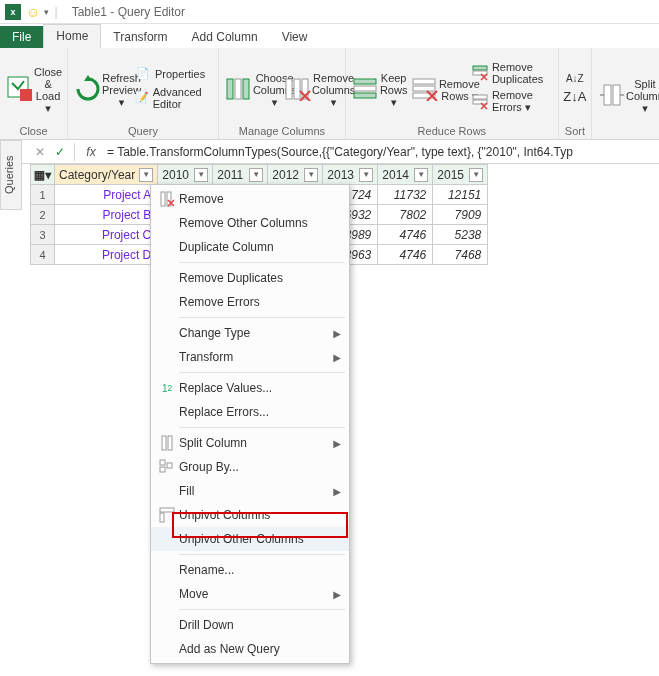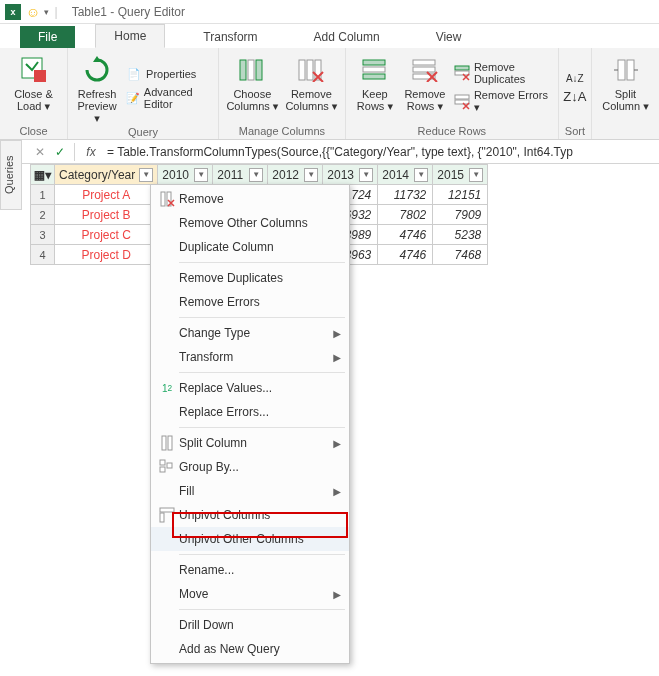--- a/index.html
+++ b/index.html
@@ -7,30 +7,30 @@
 
   
   .titlebar { height: 24px; background: #fff; display: flex; align-items: center; padding: 0 4px; border-bottom: 1px solid #e1e1e1; }
   .title-icon { width: 18px; height: 18px; margin-right: 2px; display: flex; align-items: center; justify-content: center; }
   .excel-icon { background: #217346; color: #fff; width: 16px; height: 16px; font-size: 9px; font-weight: bold; display:flex;align-items:center;justify-content:center;}
   .smiley { font-size: 14px; color: #f5b301; }
   .title-text { margin-left: 8px; color: #666; font-size: 12px; }
 
   
   .tabs { height: 24px; display: flex; align-items: flex-end; background: #fff; }
-  .tab { padding: 4px 18px; font-size: 12px; color: #444; cursor: pointer; margin-left: 20px; }
+  .tab { padding: 4px 12px; font-size: 12px; color: #444; cursor: pointer; }
   .tab.file { background: #217346; color: #fff; }
   .tab.active { border: 1px solid #d4d4d4; border-bottom: 1px solid #f3f3f3; background: #f3f3f3; }
 
   
   .ribbon { height: 92px; background: #f3f3f3; border-bottom: 1px solid #d4d4d4; display: flex; }
   .group { border-right: 1px solid #e1e1e1; padding: 4px 6px 2px 6px; display: flex; flex-direction: column; }
   .group-body { flex: 1; display: flex; gap: 4px; }
   .group-label { text-align: center; font-size: 11px; color: #666; padding-top: 2px; }
-  .big-btn { display: flex; flex-direction: column; align-items: center; justify-content: flex-start; width: 55px; padding-top: 2px; cursor: pointer; }
+  .big-btn { display: flex; flex-direction: row; align-items: center; justify-content: flex-start; width: 55px; padding-top: 2px; cursor: pointer; }
   .big-btn .bicon { width: 32px; height: 32px; display:flex;align-items:center;justify-content:center; }
   .big-btn .blabel { font-size: 11px; text-align: center; line-height: 12px; margin-top: 2px; }
   .small-btns { display:flex; flex-direction:column; gap:2px; justify-content:center;}
   .small-btn { display:flex;align-items:center; gap:4px; font-size:11px; cursor:pointer; padding:1px 2px;}
   .sicon { width:16px;height:16px;display:flex;align-items:center;justify-content:center;}
 
   
   .fbar { height: 24px; display:flex; align-items:center; border-bottom:1px solid #d4d4d4; padding-left: 30px;}
   .fbar .fbtn { width:20px; text-align:center; color:#999; cursor:pointer;}
   .fbar .fx { font-style: italic; color:#555; width:24px; text-align:center;}
@@ -43,21 +43,21 @@
   
   .gridwrap { position:absolute; left:30px; top:164px; right:0; }
   table.grid { border-collapse: collapse; font-size:12px; }
   table.grid th, table.grid td { border:1px solid #ccc; height:20px; }
   .rowhdr { width:24px; background:#f0f0f0; text-align:center; color:#555; font-size:11px;}
   .colhdr { background:#e8f4ec; padding:0 4px; text-align:left; font-weight:normal; position:relative;}
   .colhdr.sel { background:#fceecd; }
   .colhdr .hflex { display:flex; align-items:center; justify-content:space-between; gap:4px;}
   .filter-btn { width:14px;height:14px;border:1px solid #aaa;background:#fff;display:flex;align-items:center;justify-content:center;font-size:8px;color:#666;cursor:pointer;}
   td.cell { padding:0 6px; }
-  td.txt { text-align:center; color:#ef4444;}
+  td.txt { text-align:right; color:#6d28d9;}
   td.num { text-align:right; font-style: italic; color:#333;}
   .corner { width:24px; background:#e8f4ec;}
 
   
   .ctxmenu { position:absolute; left:150px; top:184px; width:200px; background:#fcfcfc; border:1px solid #c6c6c6; box-shadow:2px 2px 6px rgba(0,0,0,0.25); padding:2px 0;}
   .ctxitem { display:flex; align-items:center; height:24px; padding:0 8px 0 4px; cursor:pointer; font-size:12px; color:#333;}
   .ctxitem.hl { background:#eef3f8;}
   .ctxicon { width:24px; display:flex; align-items:center; justify-content:center; color:#666;}
   .ctxlabel { flex:1; }
   .ctxarrow { font-size:10px; color:#666;}

